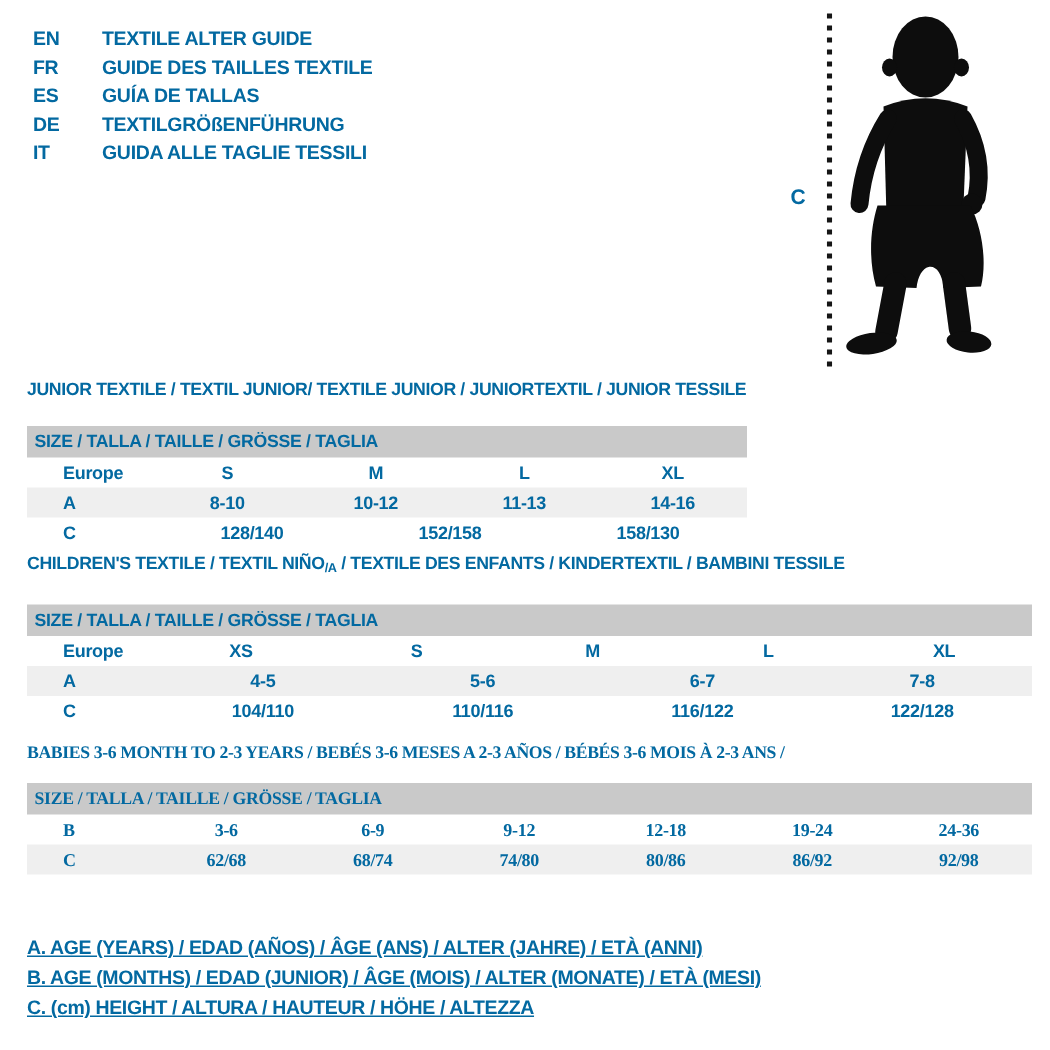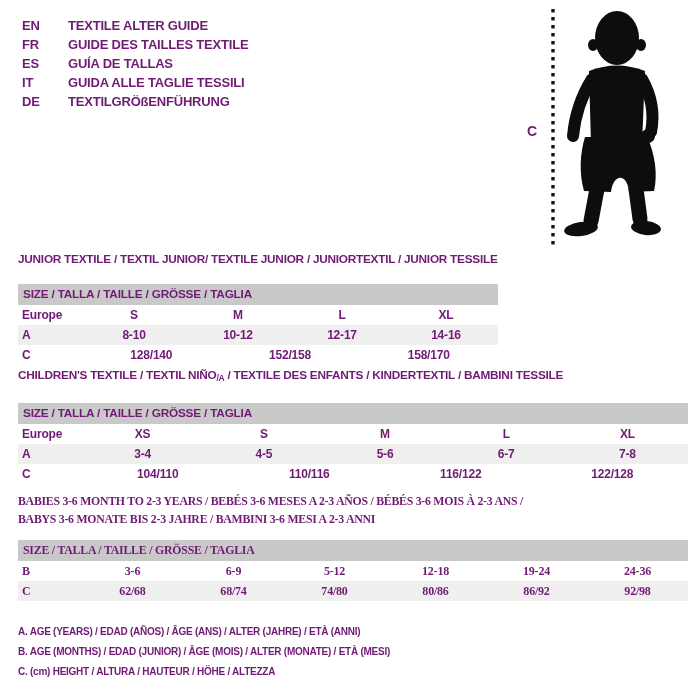--- a/index.html
+++ b/index.html
@@ -1,20 +1,20 @@
 <!DOCTYPE html>
 <html><head>
 <meta charset="utf-8">
 <style>
   * { margin:0; padding:0; box-sizing:border-box; }
   html,body { background:#ffffff; }
   .page {
     position:relative; width:700px; height:700px; background:#ffffff;
     font-family:"Liberation Sans", sans-serif; font-weight:bold;
-    color:#701a75; letter-spacing:-0.2px; overflow:hidden;
+    color:#0369a1; letter-spacing:-0.2px; overflow:hidden;
   }
 
   
   .langs { position:absolute; left:22px; top:16px; }
   .lang-row { display:flex; height:19px; line-height:19px; font-size:13px; }
   .lang-code { width:46px; }
   .lang-label { white-space:nowrap; }
 
   
   .figure { position:absolute; left:525px; top:5px; width:150px; height:245px; }
@@ -29,53 +29,53 @@
   .t-title { font-size:11.8px; line-height:14px; white-space:nowrap; letter-spacing:-0.25px; }
   .t-title .subsz { font-size:8.5px; vertical-align:-2px; }
   .t-title2 { font-size:11.8px; line-height:18px; white-space:nowrap; letter-spacing:-0.25px; }
   .sec-1 .bar, .sec-2 .bar { margin-top:18px; }
   .sec-3 .bar { margin-top:12px; }
   .bar {
     background:#c9c9c9; height:21px; line-height:21px;
     padding-left:5px; font-size:11.8px; white-space:nowrap;
   }
   .trow { display:flex; height:20px; line-height:20px; font-size:12px; }
-  .trow .lbl { width:64px; padding-left:4px; }
+  .trow .lbl { width:64px; padding-left:4px;margin-left:20px; }
   .trow .cell { flex:1; text-align:center; }
   .shaded { background:#efefef; }
 
   
   .notes { position:absolute; left:18px; top:622px; }
-  .note { height:20px; line-height:20px; font-size:10px; white-space:nowrap; letter-spacing:-0.25px; }
+  .note { height:20px; line-height:20px; font-size:13px; white-space:nowrap; letter-spacing:-0.25px;text-decoration:underline; }
 </style>
 </head>
 <body>
 
 <div class="page">
 
   <div class="langs">
     <div class="lang-row">
       <span class="lang-code">EN</span>
       <span class="lang-label">TEXTILE ALTER GUIDE</span>
     </div>
     <div class="lang-row">
       <span class="lang-code">FR</span>
       <span class="lang-label">GUIDE DES TAILLES TEXTILE</span>
     </div>
     <div class="lang-row">
       <span class="lang-code">ES</span>
       <span class="lang-label">GUÍA DE TALLAS</span>
     </div>
     <div class="lang-row">
+      <span class="lang-code">DE</span>
+      <span class="lang-label">TEXTILGRÖßENFÜHRUNG</span>
+    </div>
+    <div class="lang-row">
       <span class="lang-code">IT</span>
       <span class="lang-label">GUIDA ALLE TAGLIE TESSILI</span>
-    </div>
-    <div class="lang-row">
-      <span class="lang-code">DE</span>
-      <span class="lang-label">TEXTILGRÖßENFÜHRUNG</span>
     </div>
   </div>
 
   <div class="figure">
     <svg width="150" height="245" viewBox="0 0 150 245" aria-hidden="true">
       <g>
         <line x1="28" y1="4" x2="28" y2="242" stroke="#161616" stroke-width="3.4" stroke-dasharray="3.4 4.6"></line>
       </g>
       <g fill="#0d0d0d" stroke="none">
         <ellipse cx="92" cy="33" rx="22" ry="27"></ellipse>
@@ -102,68 +102,66 @@
       <span class="lbl">Europe</span>
       <span class="cell">S</span>
       <span class="cell">M</span>
       <span class="cell">L</span>
       <span class="cell">XL</span>
     </div>
     <div class="trow shaded">
       <span class="lbl">A</span>
       <span class="cell">8-10</span>
       <span class="cell">10-12</span>
-      <span class="cell">12-17</span>
+      <span class="cell">11-13</span>
       <span class="cell">14-16</span>
     </div>
     <div class="trow">
       <span class="lbl">C</span>
       <span class="cell">128/140</span>
       <span class="cell">152/158</span>
-      <span class="cell">158/170</span>
+      <span class="cell">158/130</span>
     </div>
   </div>
 
   <div class="sec sec-2">
     <div class="t-title"><span>CHILDREN'S TEXTILE / TEXTIL NIÑO</span><span class="subsz">/A</span><span> / TEXTILE DES ENFANTS / KINDERTEXTIL / BAMBINI TESSILE</span></div>
     <div class="bar">SIZE / TALLA / TAILLE / GRÖSSE / TAGLIA</div>
     <div class="trow">
       <span class="lbl">Europe</span>
       <span class="cell">XS</span>
       <span class="cell">S</span>
       <span class="cell">M</span>
       <span class="cell">L</span>
       <span class="cell">XL</span>
     </div>
     <div class="trow shaded">
       <span class="lbl">A</span>
-      <span class="cell">3-4</span>
       <span class="cell">4-5</span>
       <span class="cell">5-6</span>
       <span class="cell">6-7</span>
       <span class="cell">7-8</span>
     </div>
     <div class="trow">
       <span class="lbl">C</span>
       <span class="cell">104/110</span>
       <span class="cell">110/116</span>
       <span class="cell">116/122</span>
       <span class="cell">122/128</span>
     </div>
   </div>
 
   <div class="sec sec-3">
     <div class="t-title2">BABIES 3-6 MONTH TO 2-3 YEARS / BEBÉS 3-6 MESES A 2-3 AÑOS / BÉBÉS 3-6 MOIS À 2-3 ANS /</div>
-    <div class="t-title2">BABYS 3-6 MONATE BIS 2-3 JAHRE / BAMBINI 3-6 MESI A 2-3 ANNI</div>
     <div class="bar">SIZE / TALLA / TAILLE / GRÖSSE / TAGLIA</div>
     <div class="trow">
       <span class="lbl">B</span>
       <span class="cell">3-6</span>
       <span class="cell">6-9</span>
-      <span class="cell">5-12</span>
+      <span class="cell">9-12</span>
       <span class="cell">12-18</span>
       <span class="cell">19-24</span>
       <span class="cell">24-36</span>
     </div>
     <div class="trow shaded">
       <span class="lbl">C</span>
       <span class="cell">62/68</span>
       <span class="cell">68/74</span>
       <span class="cell">74/80</span>
       <span class="cell">80/86</span>

